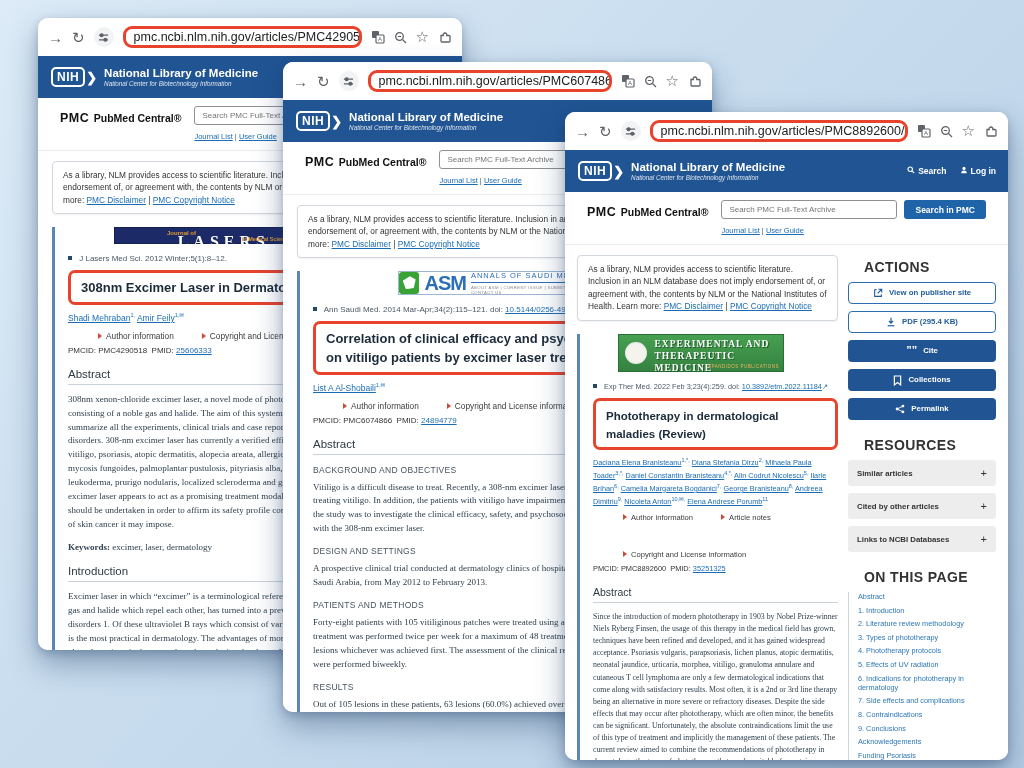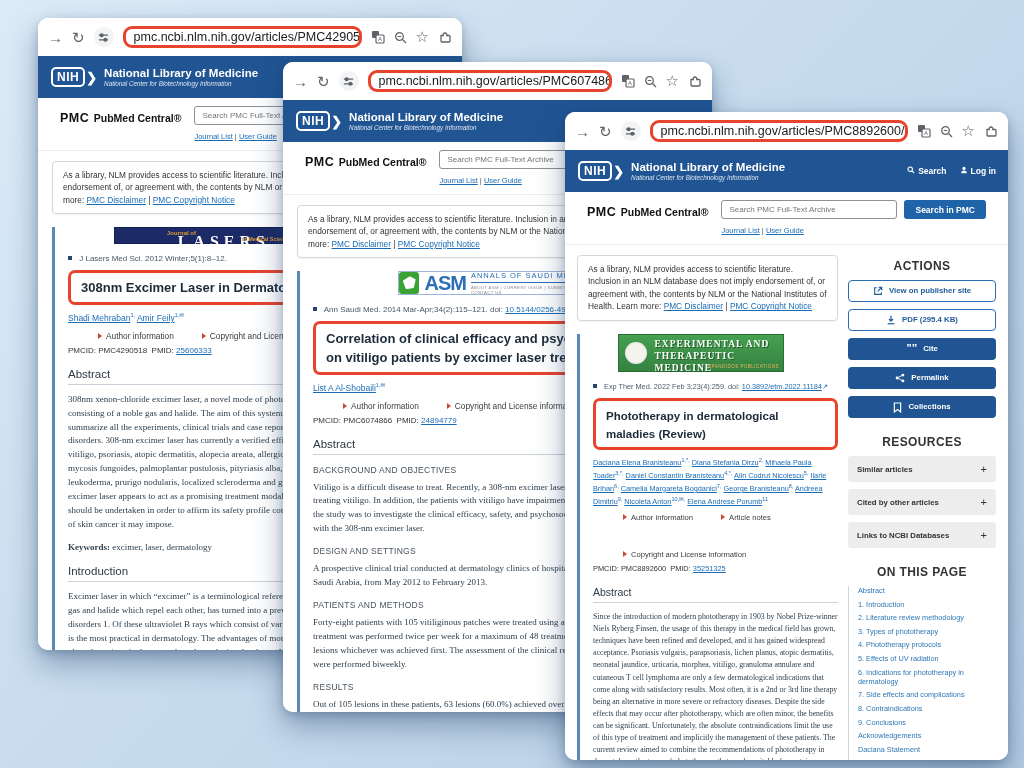--- a/index.html
+++ b/index.html
@@ -84,21 +84,21 @@
   .w3-body { display:flex; gap:10px; padding:10px 12px 0; background:#fff; }
   .w3-main { flex:1; min-width:0; }
   .w3-side { width:148px; flex-shrink:0; }
   .w3-main .para { font-size:7.8px; }
   .w3-main .art-title { font-size:11.5px; }
   .w3-main .authors { font-size:7.3px; }
   .w3-main .sec-h { font-size:10.5px; }
   .w3-main .cite-row { font-size:7.3px; }
   .w3-main .meta-row { font-size:7.6px; }
   .w3-main .ids { font-size:7.4px; }
-  .side-label { font-size:12px; font-weight:bold; color:#333; margin:4px 16px 7px; letter-spacing:.4px;text-align:center; }
+  .side-label { font-size:14px; font-weight:bold; color:#333; margin:4px 16px 7px; letter-spacing:.4px; }
   .act-btn { display:flex; align-items:center; justify-content:center; gap:6px; border-radius:4px;
              font-size:7.8px; font-weight:bold; margin-bottom:7px; padding:5px 13px; min-height:22px; text-align:center; line-height:1.2; }
   .act-outline { border:1.5px solid #2a6db0; color:#1f5a9a; background:#fff; }
   .act-solid { background:#205493; color:#fff; }
   .res-row { background:#ededed; border-radius:3px; padding:7px 9px; font-size:7.8px; font-weight:bold; color:#333;
              display:flex; justify-content:space-between; align-items:center; margin-bottom:7px; }
   .res-plus { font-size:11px; font-weight:normal; color:#333; }
   .onpage { border-left:1px solid #cfd7de; padding-left:9px; margin-top:4px; }
   .onpage-item { font-size:7.3px; color:#2e77b5; margin-bottom:4.5px; line-height:1.25; }
   .spacer6 { height:6px; }
@@ -492,33 +492,33 @@
             <path d="M6 1 V7 M3.5 4.8 L6 7.3 L8.5 4.8" fill="none" stroke="#1f5a9a" stroke-width="1.4"></path>
             <line x1="2" y1="10.5" x2="10" y2="10.5" stroke="#1f5a9a" stroke-width="1.4"></line>
           </svg>
         <span>PDF (295.4 KB)</span>
       </div>
       <div class="act-btn act-solid">
         <span style="font-size:11px; font-weight:bold; line-height:.5;">””</span>
         <span>Cite</span>
       </div>
       <div class="act-btn act-solid">
+        <svg class="ic-svg" width="9" height="11" viewBox="0 0 10 12">
+            <path d="M1.5 1 H8.5 V11 L5 8.3 L1.5 11 Z" fill="none" stroke="#fff" stroke-width="1.3"></path>
+          </svg>
+        <span>Collections</span>
+      </div>
+      <div class="act-btn act-solid">
         <svg class="ic-svg" width="10" height="10" viewBox="0 0 12 12">
             <circle cx="9.5" cy="2.5" r="1.7" fill="#fff"></circle>
             <circle cx="2.5" cy="6" r="1.7" fill="#fff"></circle>
             <circle cx="9.5" cy="9.5" r="1.7" fill="#fff"></circle>
             <path d="M9.5 2.5 L2.5 6 L9.5 9.5" stroke="#fff" stroke-width="1.1" fill="none"></path>
           </svg>
         <span>Permalink</span>
-      </div>
-      <div class="act-btn act-solid">
-        <svg class="ic-svg" width="9" height="11" viewBox="0 0 10 12">
-            <path d="M1.5 1 H8.5 V11 L5 8.3 L1.5 11 Z" fill="none" stroke="#fff" stroke-width="1.3"></path>
-          </svg>
-        <span>Collections</span>
       </div>
       <div class="spacer6"></div>
       <div class="side-label">RESOURCES</div>
       <div>
 
       <div class="res-row">
             <span>Similar articles</span>
             <span class="res-plus">+</span>
           </div>
           <div class="res-row">
@@ -538,19 +538,19 @@
           <div class="onpage-item">1. Introduction</div>
           <div class="onpage-item">2. Literature review methodology</div>
           <div class="onpage-item">3. Types of phototherapy</div>
           <div class="onpage-item">4. Phototherapy protocols</div>
           <div class="onpage-item">5. Effects of UV radiation</div>
           <div class="onpage-item">6. Indications for phototherapy in dermatology</div>
           <div class="onpage-item">7. Side effects and complications</div>
           <div class="onpage-item">8. Contraindications</div>
           <div class="onpage-item">9. Conclusions</div>
           <div class="onpage-item">Acknowledgements</div>
-          <div class="onpage-item">Daciana Statement</div>
+          <div class="onpage-item">Funding Psoriasis</div>
           <div class="onpage-item">Availability of data and materials</div>
           <div class="onpage-item">Authors' contributions</div>
         </div>
     </div>
   </div>
 </div>
 
 </body></html>

